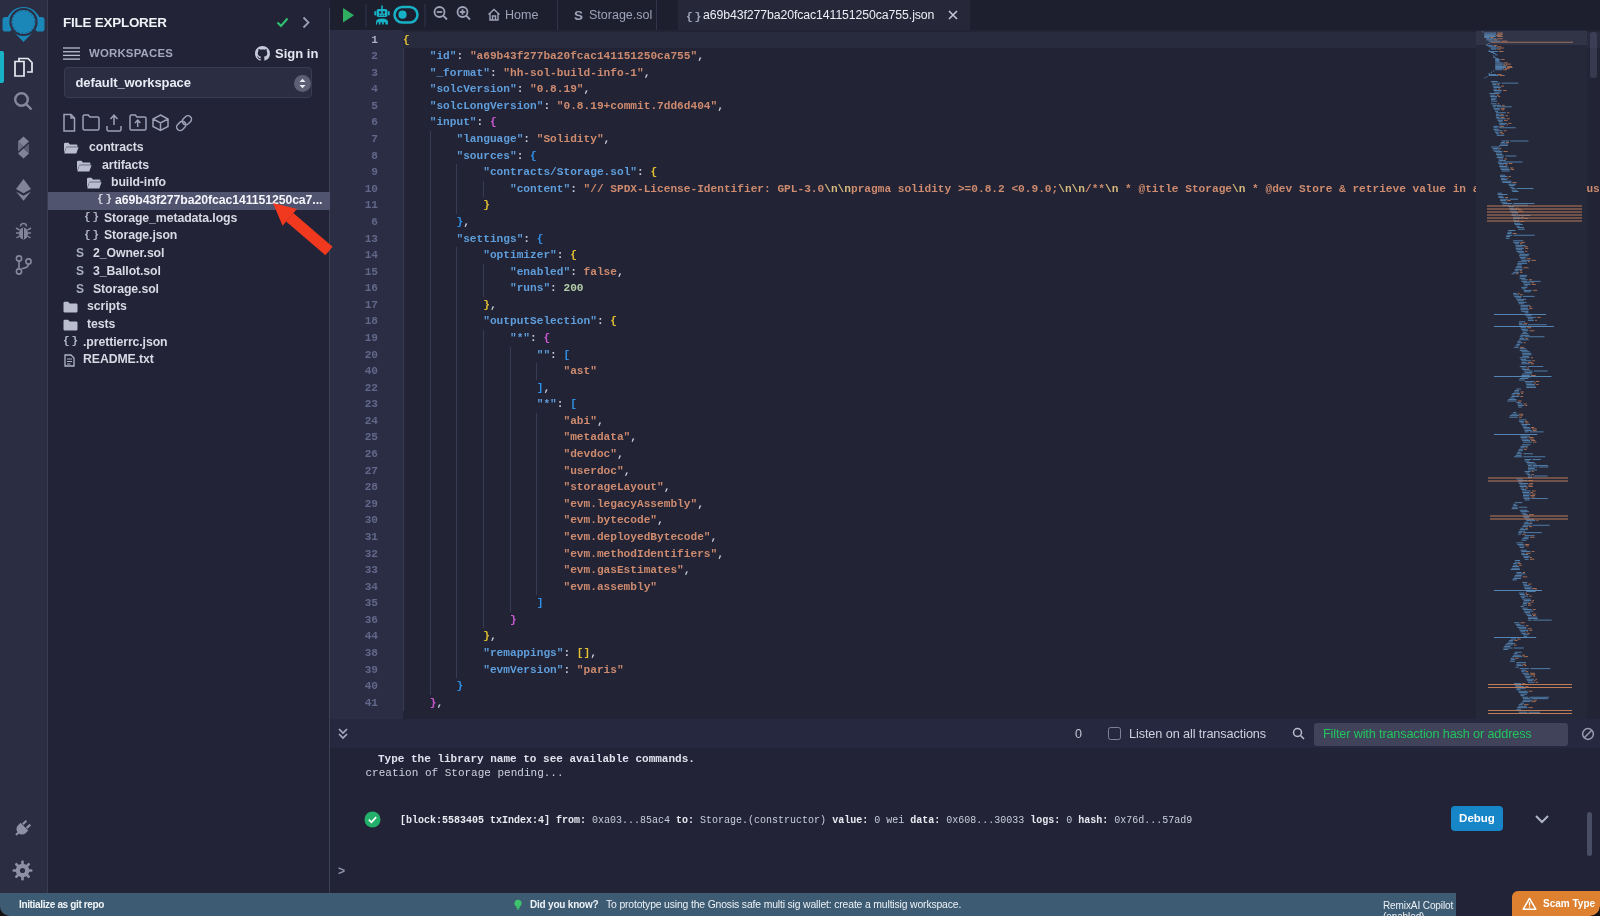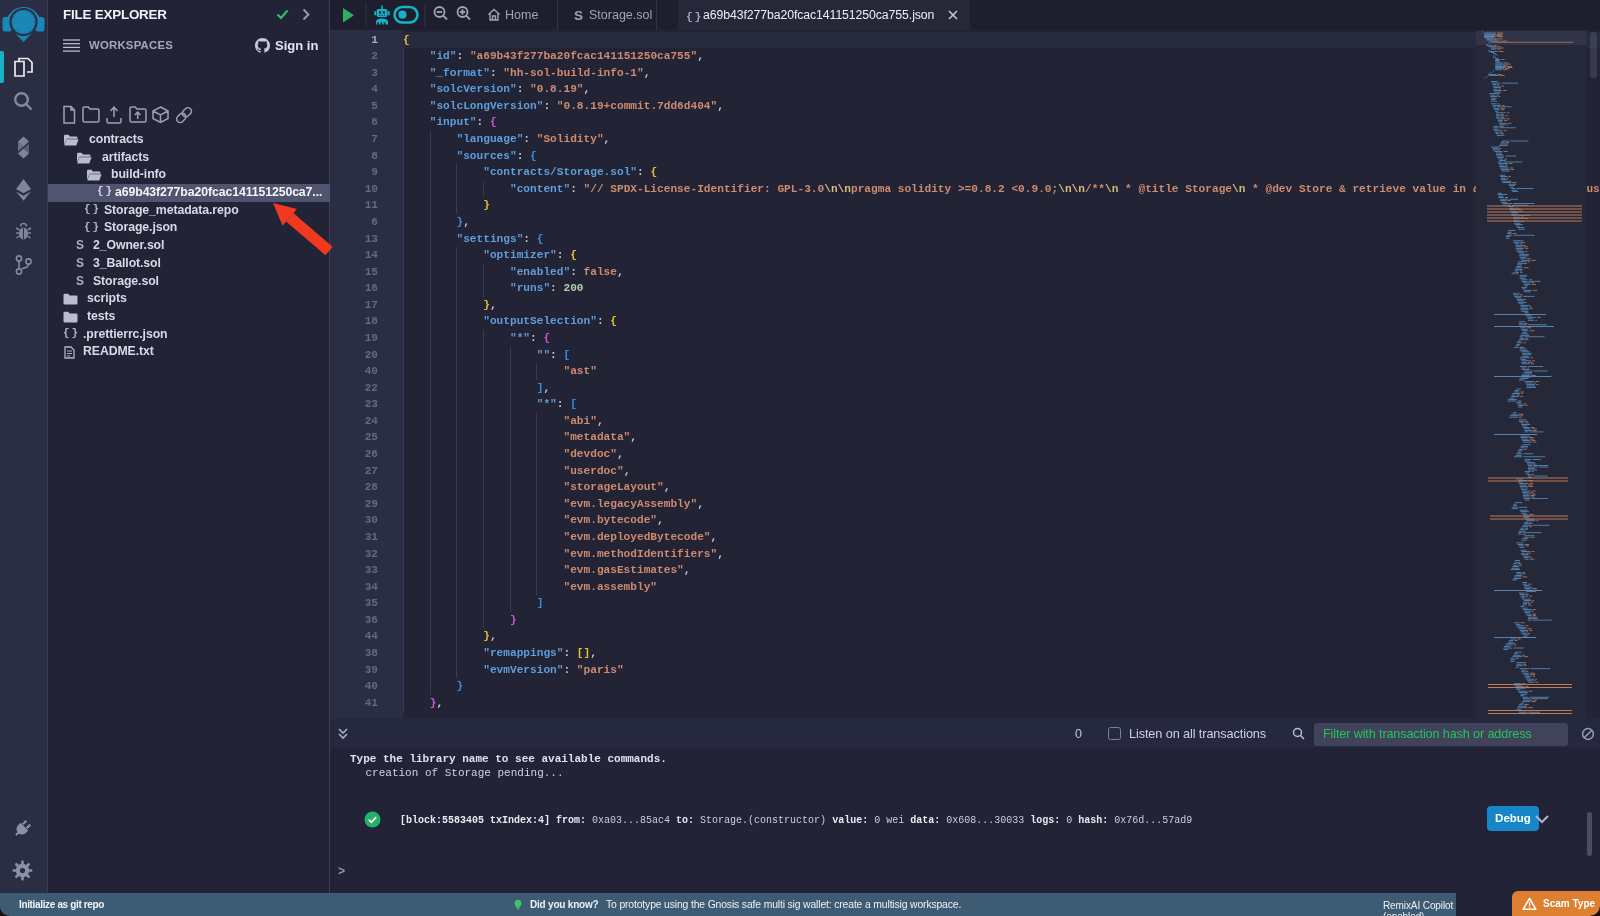--- a/index.html
+++ b/index.html
@@ -4,21 +4,21 @@
 html,body{margin:0;padding:0;background:#161110;}
 *{box-sizing:border-box;}
 #app{position:relative;width:1600px;height:916px;overflow:hidden;
  border-radius:0 0 10px 10px;background:#222336;
  font-family:"Liberation Sans",sans-serif;}
 .abs{position:absolute;}
 
 #iconbar{left:0;top:0;width:47px;height:916px;background:#2b2d42;}
 #iconbar .sep{position:absolute;left:47px;top:0;width:1px;height:916px;background:#3a3e52;}
 
-#sidepanel{left:48px;top:0;width:282px;height:799px;background:#222336;}
+#sidepanel{left:48px;top:8px;width:282px;height:799px;background:#222336;}
 #sidepanel .rborder{position:absolute;right:0;top:0;width:1px;height:893px;background:#3d4154;}
 .fehead{position:absolute;left:15px;top:7px;font-size:13.4px;font-weight:700;color:#f1f2f7;letter-spacing:-0.2px;}
 .wslabel{position:absolute;left:41px;top:39px;font-size:11.4px;font-weight:600;color:#a4a8bd;letter-spacing:.2px;}
 .signin{position:absolute;left:227px;top:37.5px;font-size:13px;font-weight:600;color:#e3e5ef;}
 #wsdrop{position:absolute;left:15.5px;top:58.5px;width:248px;height:31px;background:#2b2d42;border:1px solid #3a3d52;border-radius:4px;}
 #wsdrop .t{position:absolute;left:11px;top:7.5px;font-size:13px;font-weight:600;color:#e9ebf4;letter-spacing:-0.1px;}
 
 .trow{position:absolute;left:0;width:282px;height:17.7px;font-size:12.3px;font-weight:600;color:#d7d9e4;letter-spacing:-0.1px;}
 .trow .lbl{position:absolute;top:1.2px;}
 .trow.sel{background:#50546e;color:#f4f5fa;}
@@ -46,21 +46,21 @@
 .ig{position:absolute;width:1px;background:#383b54;}
 #minimap{position:absolute;left:1146px;top:0;}
 #vthumb{position:absolute;left:1260px;top:2px;width:7px;height:46px;background:rgba(110,118,148,.28);border-radius:3px;}
 
 #termbar{left:330px;top:719px;width:1270px;height:29px;background:#262840;}
 #term{left:330px;top:748px;width:1270px;height:145px;background:#222336;}
 .tmono{position:absolute;font:11px "Liberation Mono",monospace;color:#dfe2ee;}
 #filterin{position:absolute;left:984px;top:3.5px;width:254px;height:23px;background:#40435a;border-radius:3px;}
 #filterin .ph{position:absolute;left:9px;top:4.5px;font-size:12.7px;color:#22c55e;letter-spacing:-0.15px;}
 #debugbtn{position:absolute;left:1121px;top:58px;width:52px;height:25px;background:#1786c9;border-radius:4px;
- font-size:11.5px;font-weight:700;color:#fff;text-align:center;line-height:25px;margin-left:36px;}
+ font-size:11.5px;font-weight:700;color:#fff;text-align:center;line-height:25px;}
 
 #statusbar{left:0;top:893px;width:1456px;height:23px;background:#3d5c73;color:#eef1f6;font-size:10px;}
 #scam{position:absolute;left:1512px;top:-2px;width:88px;height:25px;background:#dd8030;border-radius:6px 0 10px 0;}
 </style></head>
 <body>
 <div id="app">
 
   <div id="tabbar" class="abs">
 
     <svg class="abs" style="left:6px;top:4px" width="140" height="23" viewBox="0 0 140 23">
@@ -888,21 +888,21 @@
       </svg>
     <div id="filterin">
         <span class="ph">Filter with transaction hash or address</span>
       </div>
     <svg class="abs" style="left:1251px;top:8px" width="14" height="14" viewBox="0 0 14 14">
         <circle cx="7" cy="7" r="5.4" fill="none" stroke="#9a9eb2" stroke-width="1.5"></circle>
         <line x1="3.2" y1="10.8" x2="10.8" y2="3.2" stroke="#9a9eb2" stroke-width="1.5"></line>
       </svg>
   </div>
   <div id="term" class="abs">
-    <div class="tmono" style="left:20px;top:5px;font-weight:700">Type the library name to see available commands.</div>
+    <div class="tmono" style="left:48px;top:5px;font-weight:700">Type the library name to see available commands.</div>
     <div class="tmono" style="left:35.5px;top:19px;color:#cfd2de">creation of Storage pending...</div>
     <svg class="abs" style="left:34px;top:63px" width="17" height="17" viewBox="0 0 17 17">
         <circle cx="8.5" cy="8.5" r="8" fill="#23b06b"></circle>
         <path d="M4.8,8.7 L7.4,11.3 L12.2,6.2" fill="none" stroke="#fff" stroke-width="1.8"></path>
       </svg>
     <div class="tmono" style="left:70px;top:66.5px;color:#c9cdda;font-size:10px"><b style="color:#e8eaf2">[block:5583405 txIndex:4]</b>  <b style="color:#e8eaf2">from:</b> 0xa03...85ac4 <b style="color:#e8eaf2">to:</b> Storage.(constructor) <b style="color:#e8eaf2">value:</b> 0 wei <b style="color:#e8eaf2">data:</b> 0x608...30033 <b style="color:#e8eaf2">logs:</b> 0 <b style="color:#e8eaf2">hash:</b> 0x76d...57ad9</div>
     <div id="debugbtn">Debug</div>
     <svg class="abs" style="left:1203px;top:64px" width="18" height="14" viewBox="0 0 18 14">
         <path d="M3,4 L9,10 L15,4" fill="none" stroke="#b0b4c6" stroke-width="2"></path>
       </svg>
@@ -925,20 +925,27 @@
           <line x1="0" y1="4.7" x2="17" y2="4.7"></line>
           <line x1="0" y1="8.4" x2="17" y2="8.4"></line>
           <line x1="0" y1="12.1" x2="17" y2="12.1"></line>
         </g>
       </svg>
     <div class="wslabel">WORKSPACES</div>
     <svg class="abs" style="left:207px;top:38px" width="15" height="15" viewBox="0 0 16 16">
         <path fill="#c6c9d8" d="M8 0C3.58 0 0 3.58 0 8c0 3.54 2.29 6.53 5.47 7.59.4.07.55-.17.55-.38 0-.19-.01-.82-.01-1.49-2.01.37-2.53-.49-2.69-.94-.09-.23-.48-.94-.82-1.13-.28-.15-.68-.52-.01-.53.63-.01 1.08.58 1.23.82.72 1.21 1.87.87 2.33.66.07-.52.28-.87.51-1.07-1.78-.2-3.64-.89-3.64-3.95 0-.87.31-1.59.82-2.15-.08-.2-.36-1.02.08-2.12 0 0 .67-.21 2.2.82.64-.18 1.32-.27 2-.27s1.36.09 2 .27c1.53-1.04 2.2-.82 2.2-.82.44 1.1.16 1.92.08 2.12.51.56.82 1.27.82 2.15 0 3.07-1.87 3.75-3.65 3.95.29.25.54.73.54 1.48 0 1.07-.01 1.93-.01 2.2 0 .21.15.46.55.38A8.01 8.01 0 0 0 16 8c0-4.42-3.58-8-8-8z"></path>
       </svg>
     <div class="signin">Sign in</div>
+    <div id="wsdrop">
+        <span class="t">default_workspace</span>
+      <svg class="abs" style="left:229px;top:7px" width="17" height="17" viewBox="0 0 17 17">
+          <circle cx="8.5" cy="8.5" r="8.5" fill="#5c6075"></circle>
+          <path d="M5.5,7 L8.5,3.8 L11.5,7 Z M5.5,10 L8.5,13.2 L11.5,10 Z" fill="#e8eaf2"></path>
+        </svg>
+    </div>
     <svg class="abs" style="left:14px;top:105px" width="185" height="20" viewBox="0 0 185 20">
         <path d="M2,1.5 h7 l3.5,3.5 v13 h-10.5 z M9,1.5 v3.5 h3.5" fill="none" stroke="#9da1b8" stroke-width="1.5"></path>
         <path d="M21,3.5 q0-1.5 1.5-1.5 h3.8 l1.6,2 h7.6 q1.5 0 1.5,1.5 v10 q0 1.5-1.5 1.5 h-13 q-1.5 0-1.5-1.5 z" fill="none" stroke="#9da1b8" stroke-width="1.5"></path>
         <path d="M45,13 v3.5 q0,1.5 1.5,1.5 h11 q1.5,0 1.5-1.5 v-3.5 M52,12 v-9 M48.5,6 l3.5-3.8 3.5,3.8" fill="none" stroke="#9da1b8" stroke-width="1.5"></path>
         <path d="M68,3.5 q0-1.5 1.5-1.5 h3.8 l1.6,2 h7.6 q1.5 0 1.5,1.5 v10 q0 1.5-1.5 1.5 h-13 q-1.5 0-1.5-1.5 z" fill="none" stroke="#9da1b8" stroke-width="1.5"></path>
         <path d="M75.7,14 v-6.5 M73,10 l2.7-3 2.7,3" fill="none" stroke="#9da1b8" stroke-width="1.5"></path>
         <path d="M98.5,2 l7.5,4 v7.5 l-7.5,4 -7.5-4 v-7.5 z M91,6 l7.5,4 7.5-4 M98.5,10 v7.5" fill="none" stroke="#9da1b8" stroke-width="1.5"></path>
         <g transform="rotate(-45 122 10)">
           <rect x="113" y="6.6" width="10" height="7" rx="3.5" fill="none" stroke="#9da1b8" stroke-width="1.5"></rect>
           <rect x="121" y="6.6" width="10" height="7" rx="3.5" fill="none" stroke="#9da1b8" stroke-width="1.5"></rect>
@@ -964,21 +971,21 @@
           <path d="M3.4,5.2 h12.2 l-2.3 6.3 h-12 z" fill="#b9bdcd"></path>
         </svg>
         <span class="lbl" style="left:63.0px">build-info</span>
       </div>
 <div class="trow sel" style="top:183.85px">
         <span style="position:absolute;left:49.0px;top:1.5px;font:700 11px 'Liberation Mono',monospace;color:#d4d6e2;letter-spacing:2px">{}</span>
         <span class="lbl" style="left:67.0px">a69b43f277ba20fcac141151250ca7...</span>
       </div>
 <div class="trow" style="top:201.55px">
         <span style="position:absolute;left:36.0px;top:1.5px;font:700 11px 'Liberation Mono',monospace;color:#b0b4c4;letter-spacing:2px">{}</span>
-        <span class="lbl" style="left:56.0px">Storage_metadata.repo</span>
+        <span class="lbl" style="left:56.0px">Storage_metadata.logs</span>
       </div>
 <div class="trow" style="top:219.25px">
         <span style="position:absolute;left:36.0px;top:1.5px;font:700 11px 'Liberation Mono',monospace;color:#b0b4c4;letter-spacing:2px">{}</span>
         <span class="lbl" style="left:56.0px">Storage.json</span>
       </div>
 <div class="trow" style="top:236.95px">
         <span style="position:absolute;left:28.0px;top:1.5px;font:700 12px 'Liberation Sans',sans-serif;color:#a9adc0">S</span>
         <span class="lbl" style="left:45.0px">2_Owner.sol</span>
       </div>
 <div class="trow" style="top:254.65px">

